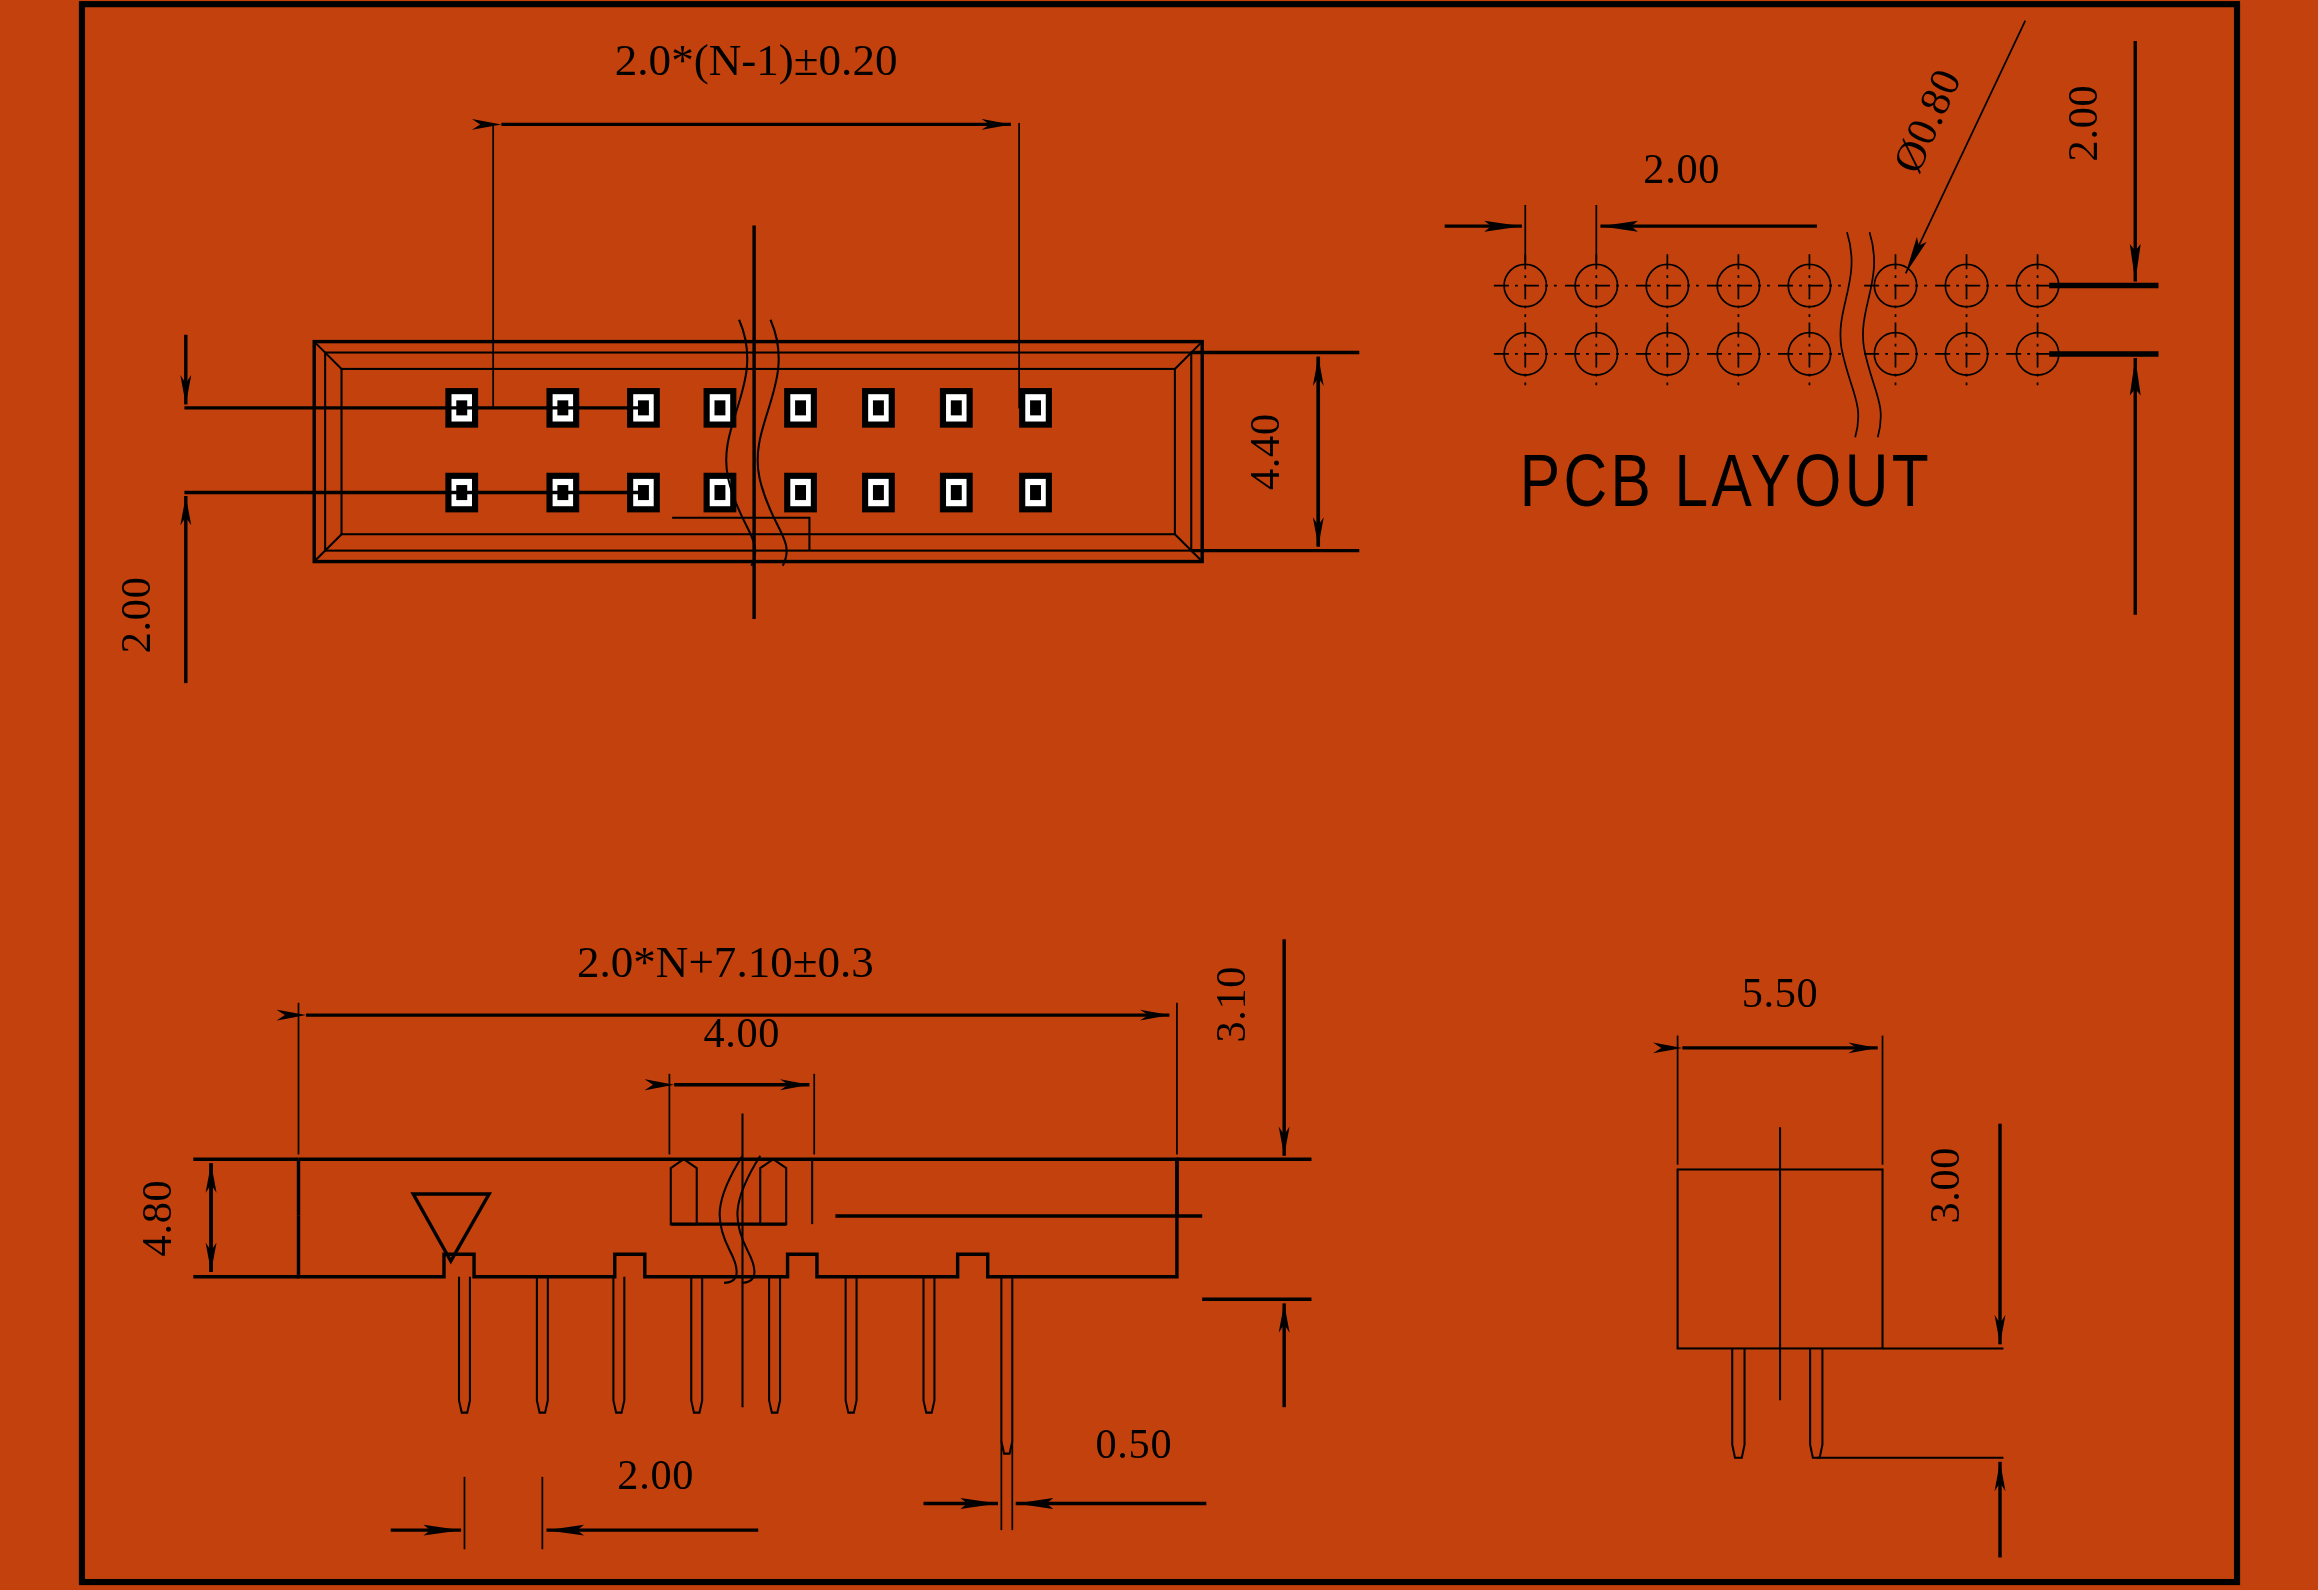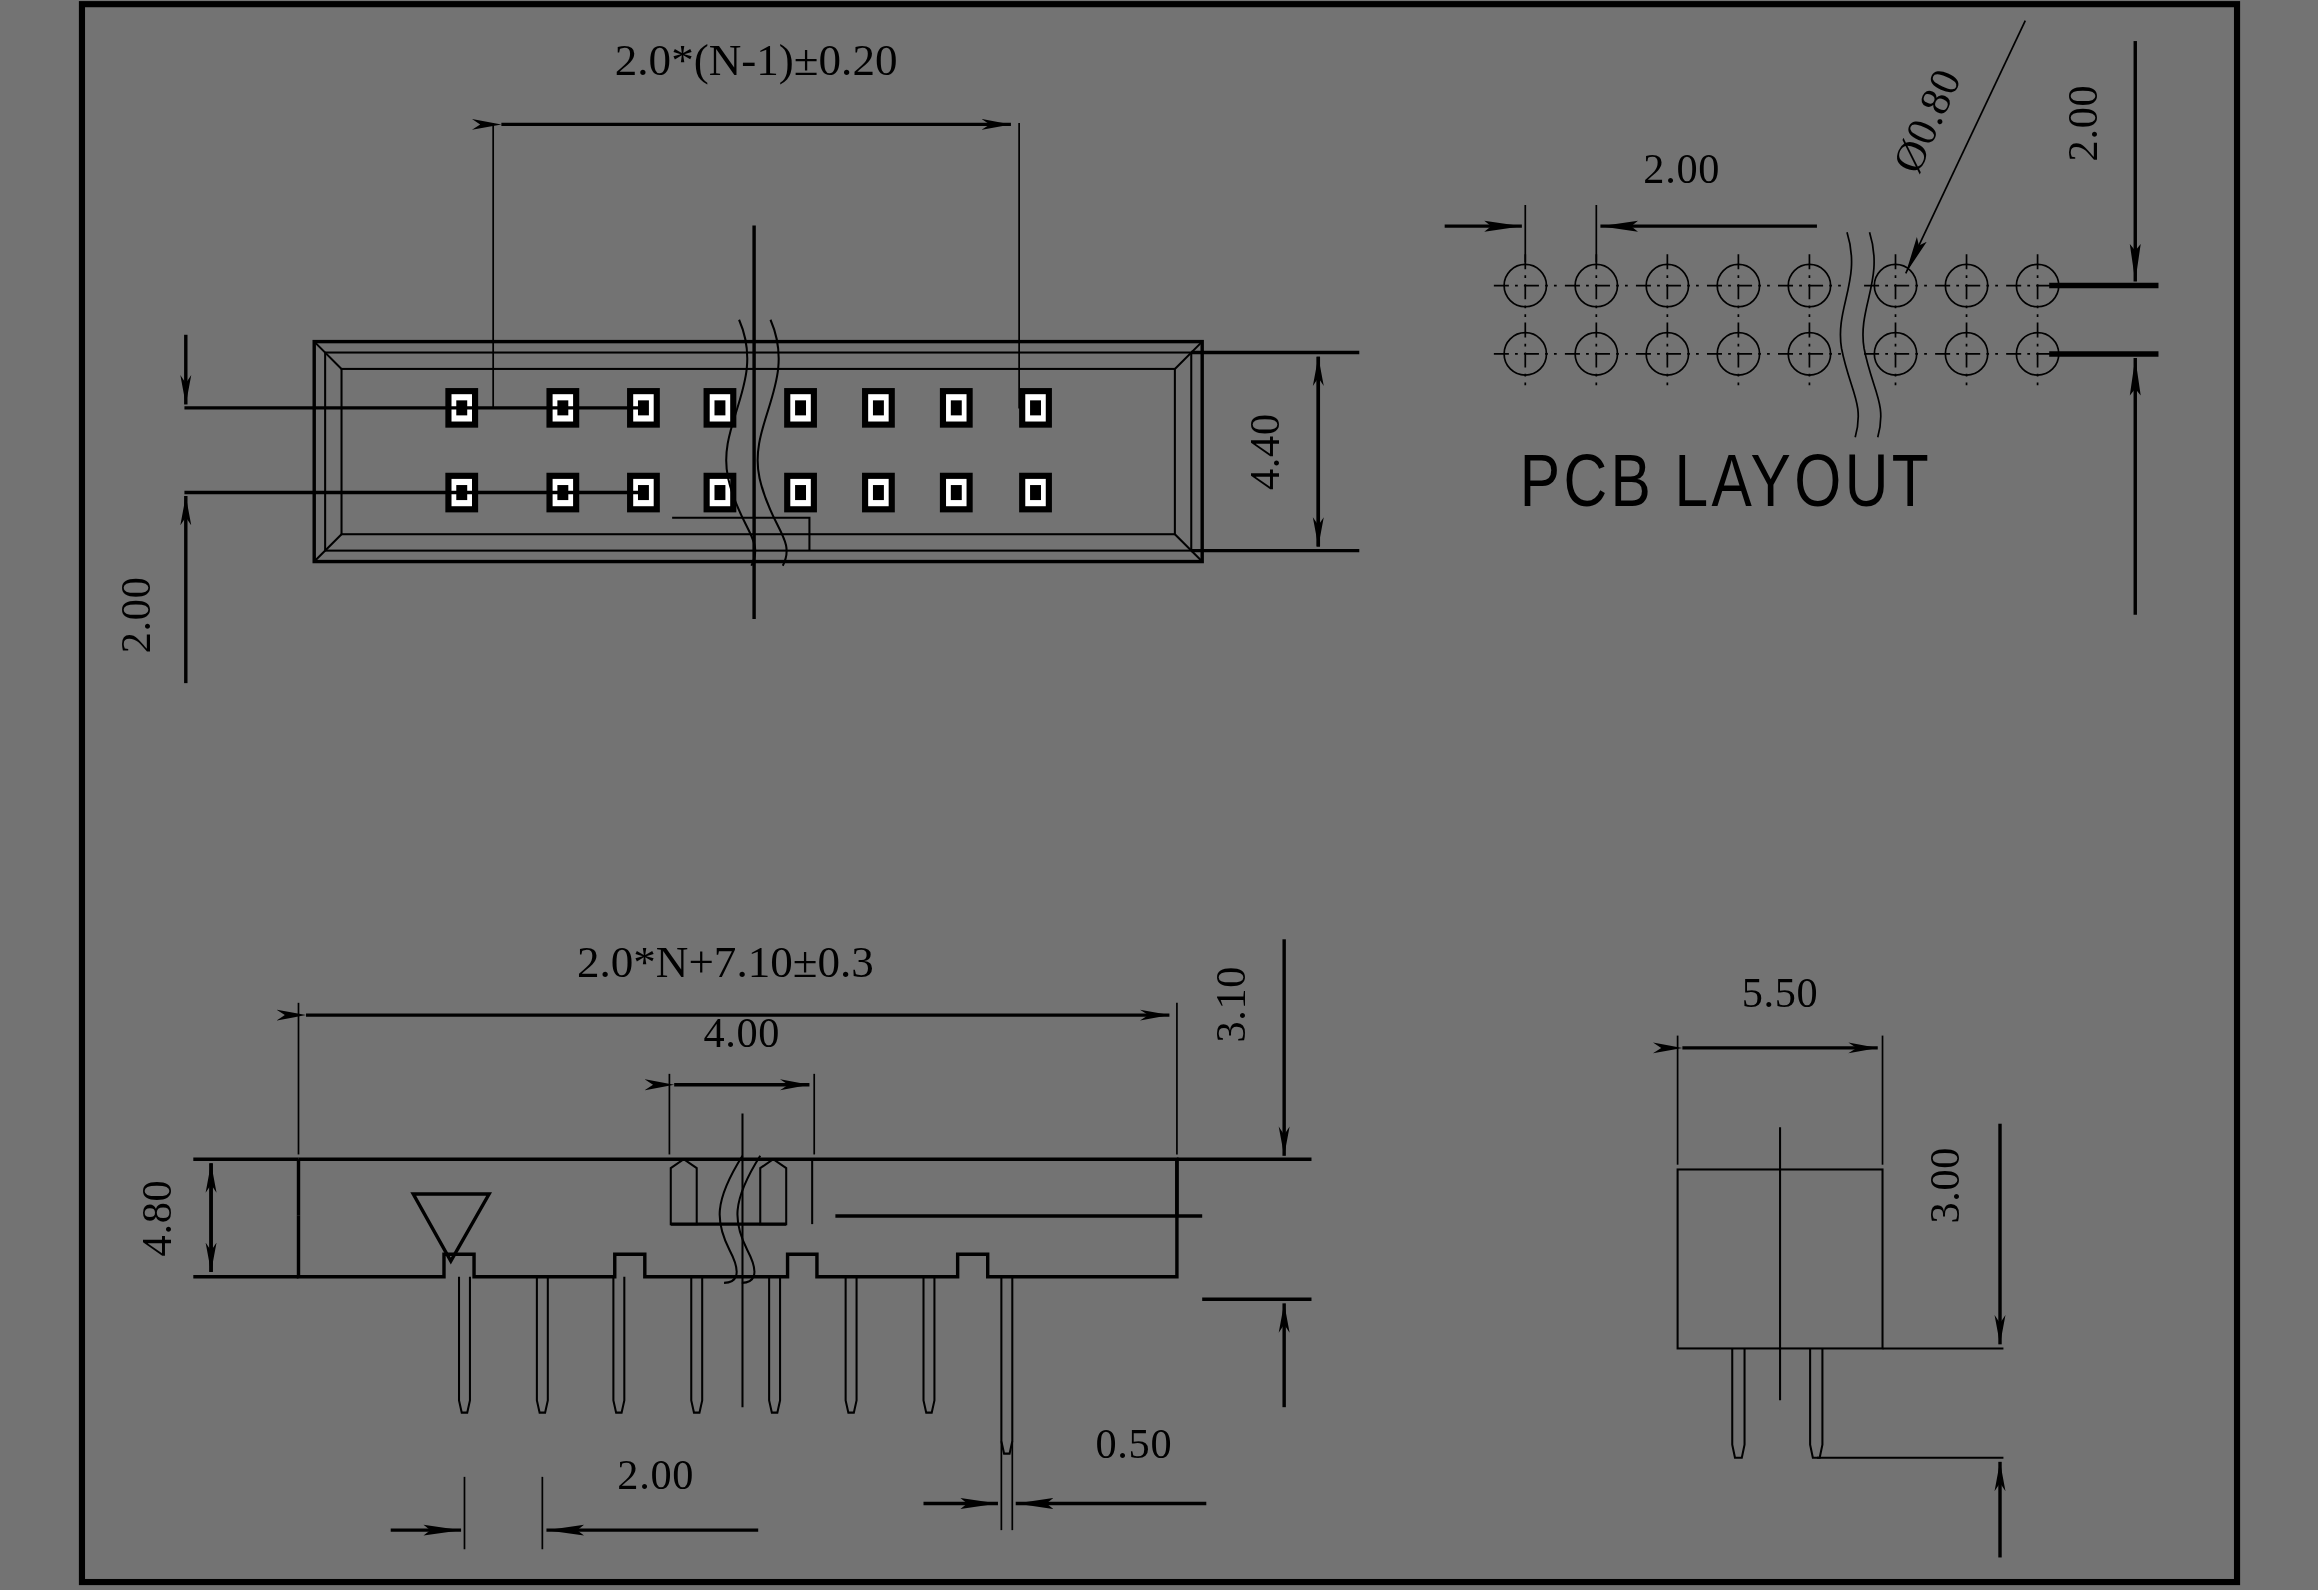--- a/index.html
+++ b/index.html
@@ -10,21 +10,21 @@
   body {
     width: 2319px;
     height: 1591px;
     font-family: "Liberation Serif", serif;
     overflow: hidden;
   }
   #sheet {
     position: relative;
     width: 2319px;
     height: 1591px;
-    background: #737373;
+    background: #c2410c;
   }
   svg#drawing {
     display: block;
     width: 2319px;
     height: 1591px;
   }
   .ln   { stroke: #000; fill: none; stroke-linecap: butt; }
   .thin { stroke-width: 3; }
   .med  { stroke-width: 5; }
   .thick{ stroke-width: 8; }

